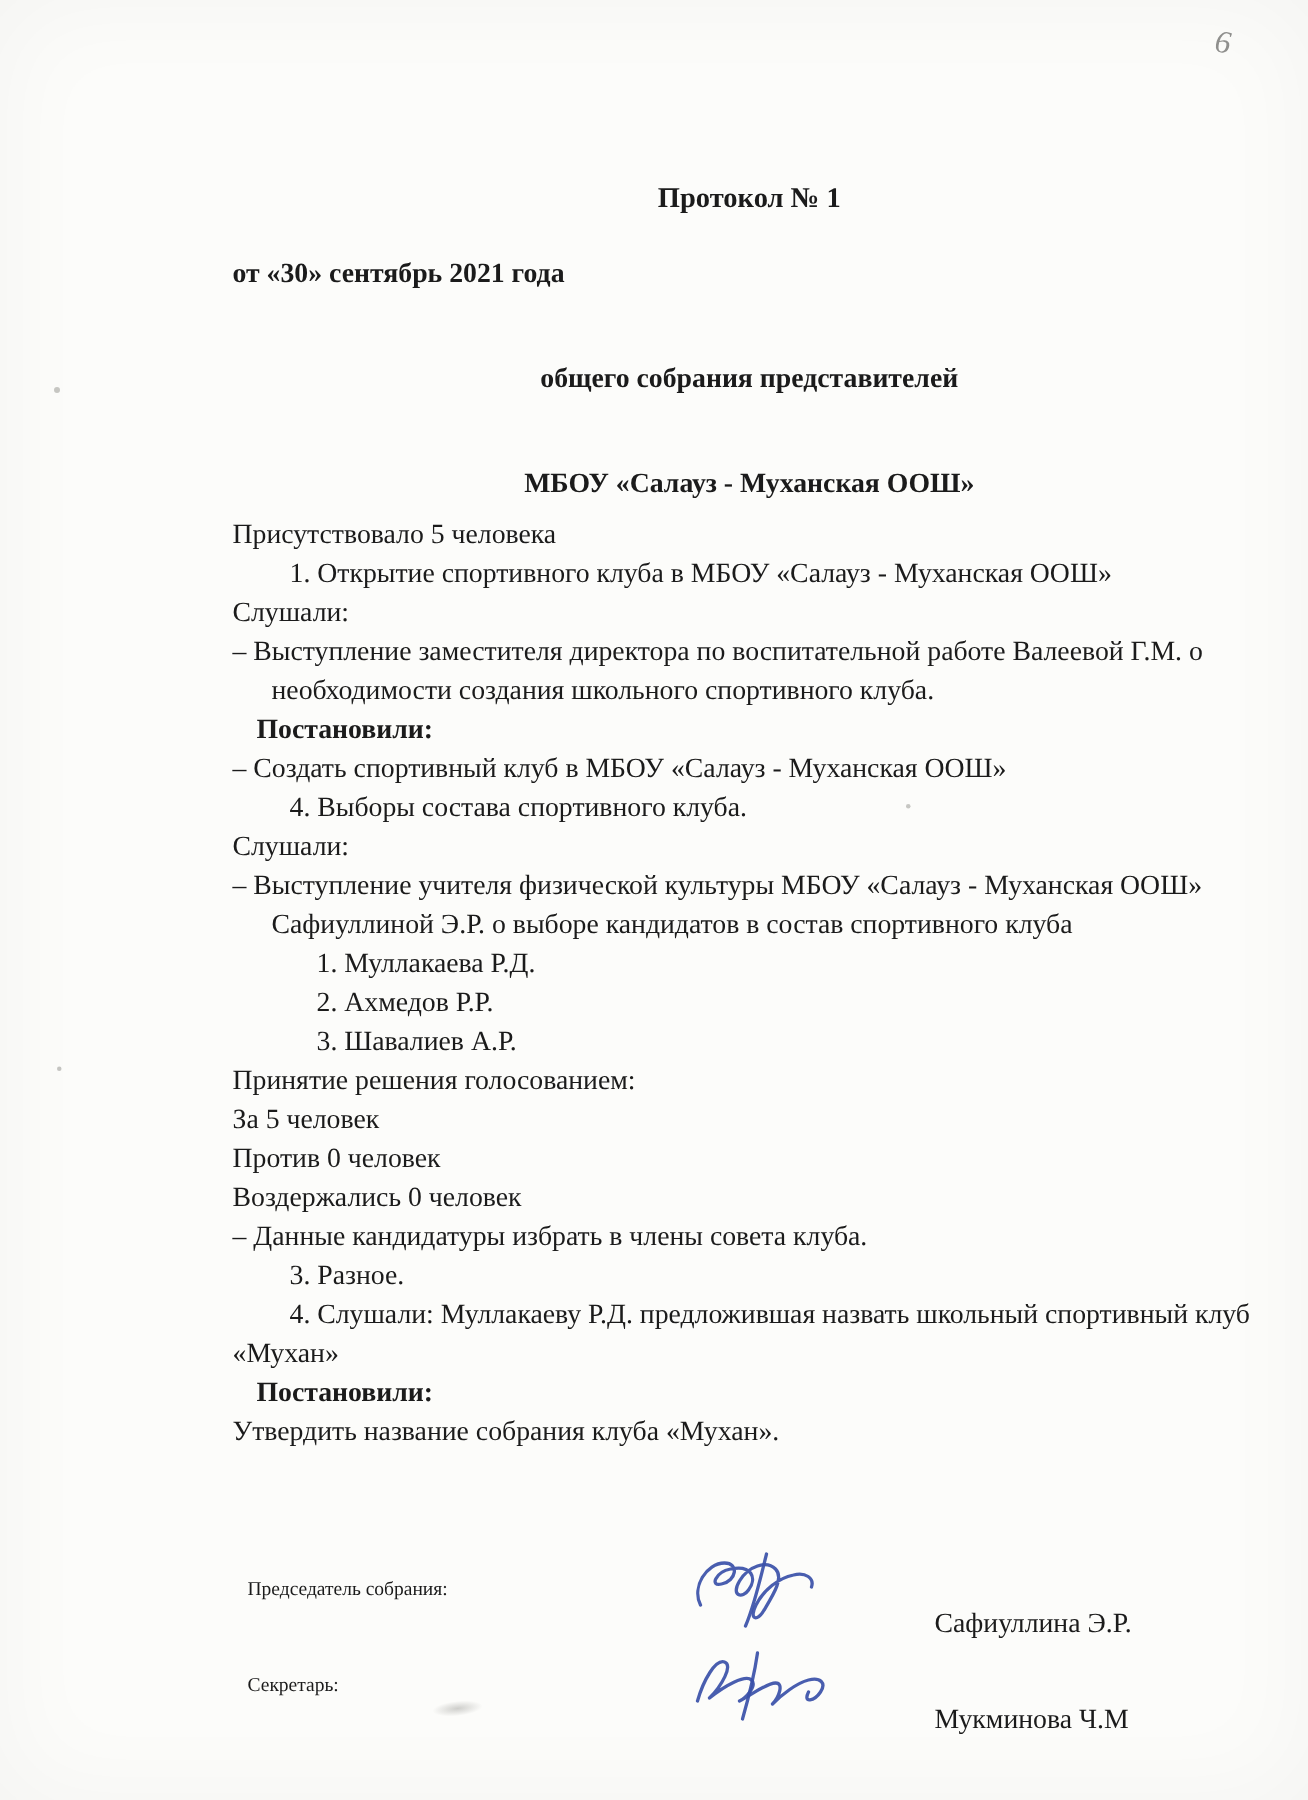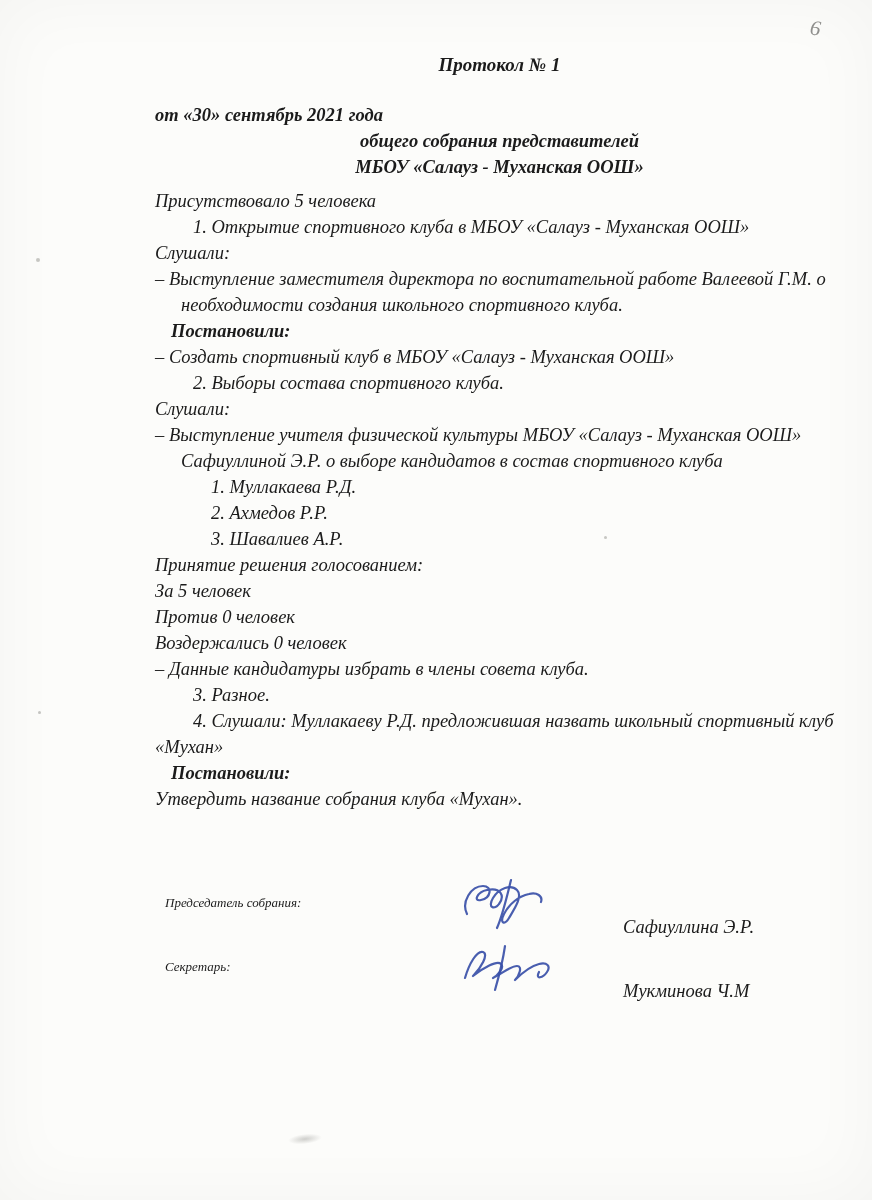--- a/index.html
+++ b/index.html
@@ -20,34 +20,33 @@
     right: 52px;
     font-size: 21px;
     font-style: italic;
     color: #8f8f8d;
     transform: rotate(8deg);
   }
   .content {
     position: absolute;
     top: 0; left: 0;
     width: 872px;
-    padding: 52px 28px 0 155px;
+    padding: 120px 28px 0 155px;
     box-sizing: border-box;
     font-size: 18.5px;
     line-height: 26px;
-    font-style: italic;
   }
   .doc-title {
     margin: 0 0 24px 0;
     font-size: 19px;
     font-weight: bold;
     text-align: center;
   }
   .hdr-left { font-weight: bold; }
-  .hdr-center { font-weight: bold; text-align: center; }
+  .hdr-center { font-weight: bold; text-align: center; margin-top: 44px; }
   .header-block { margin-bottom: 8px; }
   .body-block { }
   .ln { min-height: 26px; }
   .ln-bold { font-weight: bold; margin-left: 16px; }
   .ln-num1 { padding-left: 38px; }
   .ln-num2 { padding-left: 56px; }
   .ln-dash { padding-left: 26px; text-indent: -26px; }
   .ln-indent { text-indent: 38px; }
   .signatures { margin-top: 62px; }
   .sig-row {
@@ -114,21 +113,21 @@
       <div class="hdr-center">МБОУ «Салауз - Муханская ООШ»</div>
     </div>
 
     <div class="body-block">
       <div class="ln">Присутствовало 5 человека</div>
       <div class="ln ln-num1">1.  Открытие спортивного клуба в МБОУ «Салауз - Муханская ООШ»</div>
       <div class="ln">Слушали:</div>
       <div class="ln ln-dash">–  Выступление заместителя директора по воспитательной работе Валеевой Г.М. о необходимости создания школьного спортивного клуба.</div>
       <div class="ln ln-bold">Постановили:</div>
       <div class="ln ln-dash">–  Создать спортивный клуб в МБОУ «Салауз - Муханская ООШ»</div>
-      <div class="ln ln-num1">2.  Выборы состава спортивного клуба.</div>
+      <div class="ln ln-num1">4.  Выборы состава спортивного клуба.</div>
       <div class="ln">Слушали:</div>
       <div class="ln ln-dash">–  Выступление учителя физической культуры МБОУ «Салауз - Муханская ООШ» Сафиуллиной Э.Р. о выборе кандидатов в состав спортивного клуба</div>
       <div class="ln ln-num2">1.  Муллакаева Р.Д.</div>
       <div class="ln ln-num2">2.  Ахмедов Р.Р.</div>
       <div class="ln ln-num2">3.  Шавалиев А.Р.</div>
       <div class="ln">Принятие решения голосованием:</div>
       <div class="ln">За 5 человек</div>
       <div class="ln">Против 0 человек</div>
       <div class="ln">Воздержались 0 человек</div>
       <div class="ln ln-dash">–  Данные кандидатуры избрать в члены совета клуба.</div>

